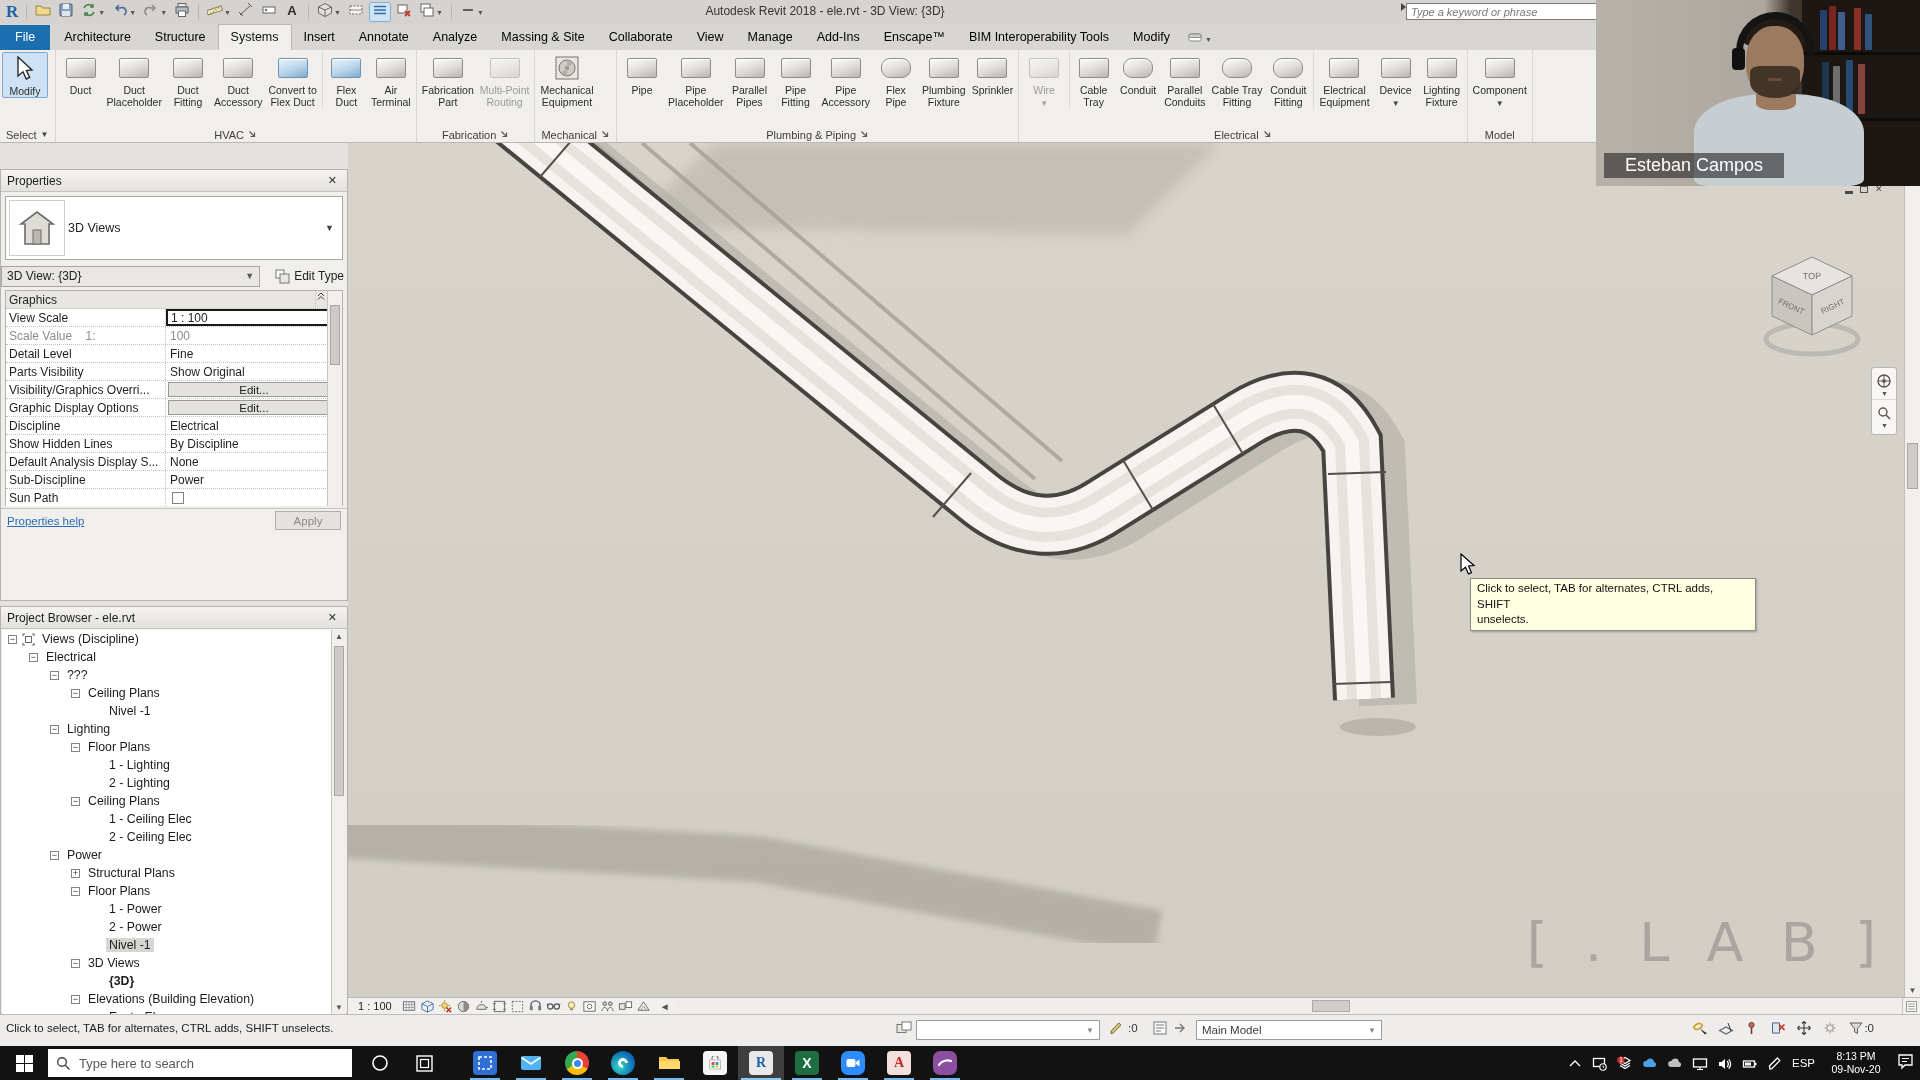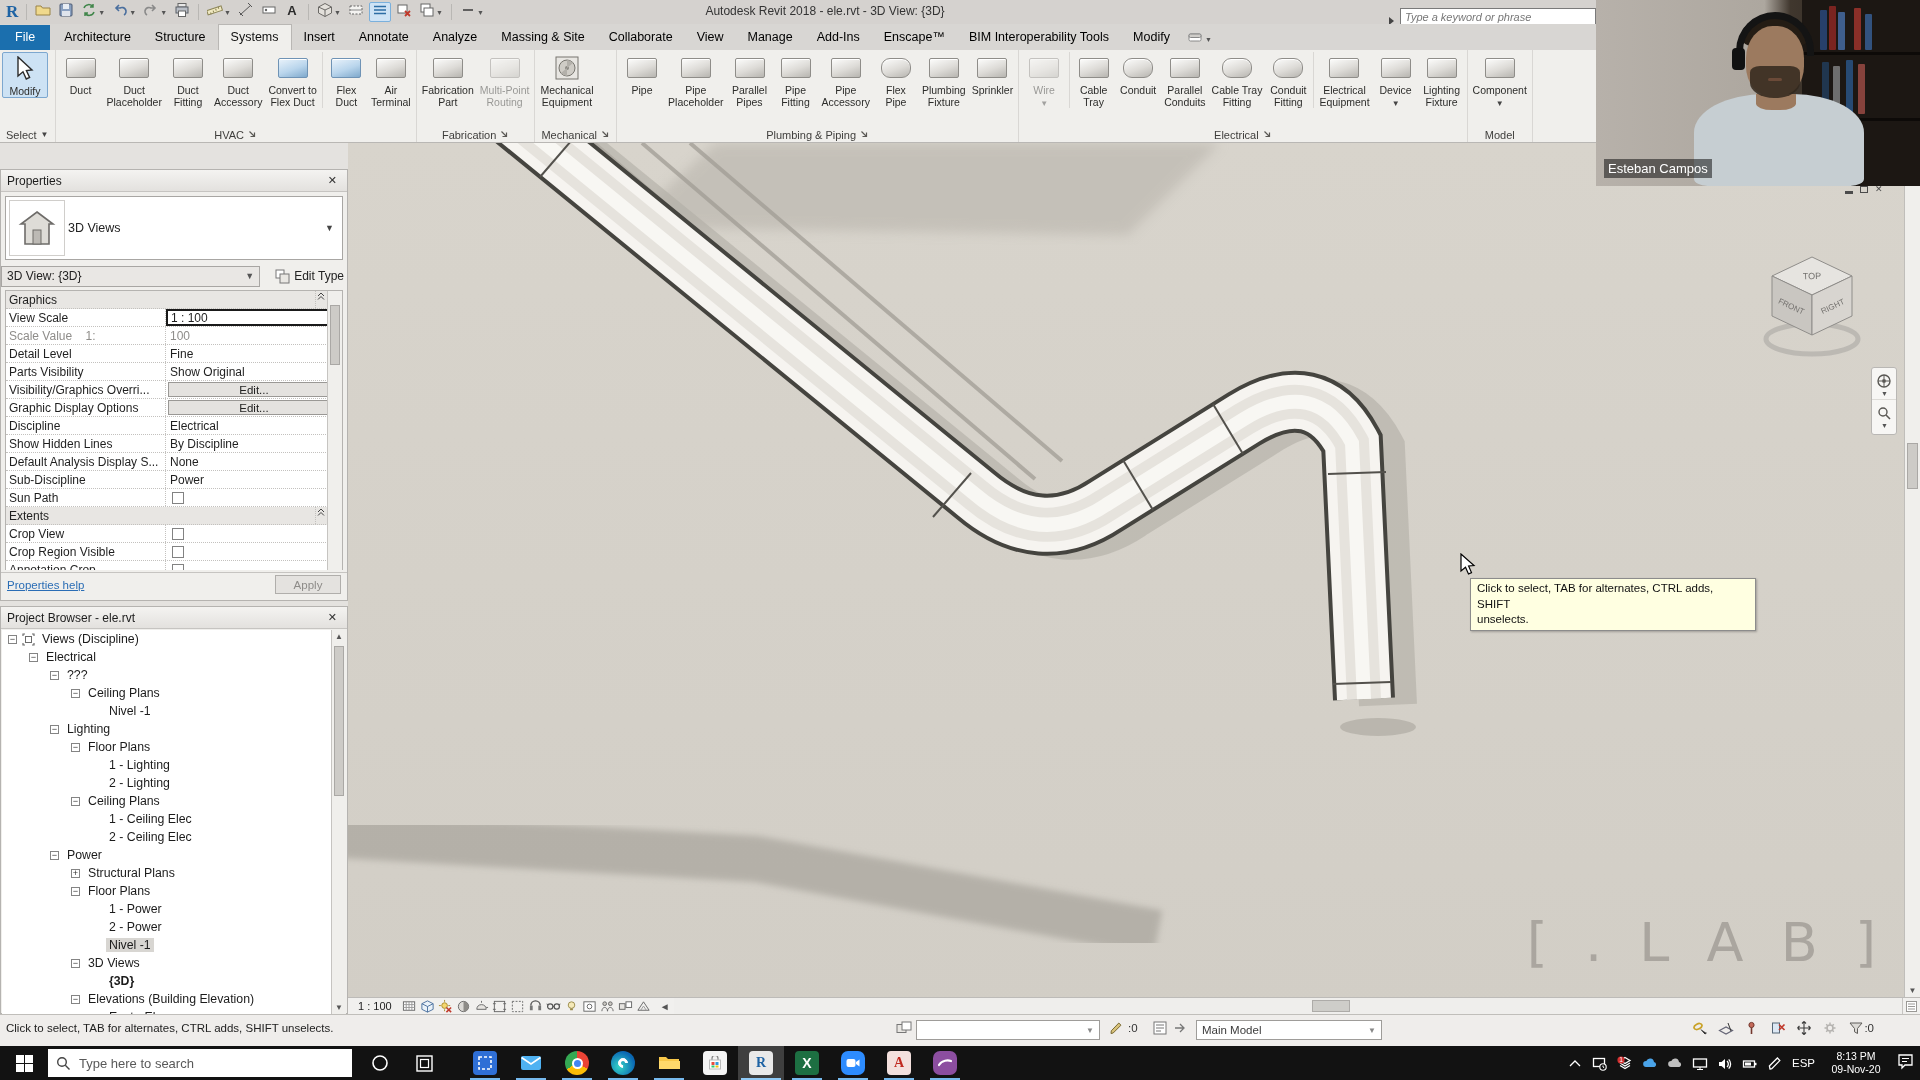--- a/index.html
+++ b/index.html
@@ -8,21 +8,21 @@
 
 
 #titlebar{position:absolute;left:0;top:0;width:1920px;height:24px;background:#d5d2cf}
 #qat{position:absolute;left:4px;top:2px;display:flex;align-items:center;gap:3px;height:20px}
 .qbtn{display:flex;align-items:center;padding:1px 2px;border-radius:2px;height:20px}
 .qbtn.selected{background:#cfe3f5;border:1px solid #7ab0dc}
 .qsep{width:1px;height:16px;background:#b9b7b4;margin:0 3px}
 .qdd{font-size:7px;color:#555;margin-left:1px}
 #rlogo{width:22px;height:18px;color:#1e63a4;font-weight:bold;font-size:17px;line-height:18px;text-align:center;font-family:"Liberation Serif",serif}
 #apptitle{position:absolute;left:825px;top:4px;transform:translateX(-50%);font-size:12px;color:#333;white-space:nowrap}
-#helpbar{position:absolute;right:300px;top:3px;display:flex;align-items:flex-end;gap:6px}
+#helpbar{position:absolute;right:300px;top:3px;display:flex;align-items:flex-start;gap:0}
 #searchbox{width:196px;height:17px;border:1px solid #7a7a7a;background:#fff;font-size:11px;font-style:italic;color:#666;padding:0 4px;outline:none}
 #searchbox::placeholder{color:#777;font-style:italic}
 .collapse-arrow{width:0;height:0;border-left:5px solid #444;border-top:4px solid transparent;border-bottom:4px solid transparent}
 
 
 #tabbar{position:absolute;left:0;top:24px;width:1920px;height:26px;background:#d8d6d3;display:flex;align-items:flex-end}
 .tab{font-size:12.5px;color:#000000;padding:5px 12px 6px;white-space:nowrap}
 .tab.file{background:#1b6fae;color:#fff;padding:5px 15px 6px;margin-right:2px}
 .tab.active{background:#f0efec;border:1px solid #b9b7b4;border-bottom:none;color:#111}
 #ribbon-toggle{font-size:9px;color:#555;padding:5px 6px;display:flex;gap:2px;align-items:center}
@@ -51,21 +51,21 @@
 .palette-title .x{margin-left:auto;font-size:11px;color:#333;padding:0 4px}
 #properties{top:26px;height:432px}
 #typesel{margin:4px;height:64px;background:#fff;border:1px solid #a8a6a3;display:flex;align-items:center}
 #typesel .ticon{width:56px;height:56px;margin:3px;border:1px solid #d0cecb;display:flex;align-items:center;justify-content:center}
 #typesel .tlabel{font-size:12.5px;color:#222}
 #typesel .chev{margin-left:auto;margin-right:8px;font-size:9px;color:#444}
 #instrow{display:flex;align-items:center;gap:12px;padding:0 0;height:24px}
 #instsel{flex:1;height:21px;background:#e9e7e4;border:1px solid #a8a6a3;font-size:12px;color:#222;display:flex;align-items:center;padding:0 5px}
 #instsel .chev{margin-left:auto;font-size:9px;color:#555}
 #edittype{display:flex;align-items:flex-start;gap:4px;font-size:12px;color:#222;padding:0 3px}
-#propgrid{margin:2px 4px 0;height:280px;overflow:hidden;background:#fff;border:1px solid #b5b3b0;border-bottom:none;position:relative}
+#propgrid{margin:2px 4px 0;height:216px;overflow:hidden;background:#fff;border:1px solid #b5b3b0;border-bottom:none;position:relative}
 .prow{display:flex;height:18px;border-bottom:1px dotted #c3c1be;font-size:12px;align-items:stretch}
 .prow.section{background:#e8e6e3;color:#1d1d1d}
 .prow.section .plabel{font-weight:normal;width:auto;flex:1}
 .plabel{width:160px;padding:1px 3px;color:#1f1f1f;white-space:pre;overflow:hidden;border-right:1px dotted #c3c1be;display:flex;align-items:center}
 .pval{flex:1;padding:1px 4px;display:flex;align-items:center;color:#1f1f1f}
 .pval.muted,.plabel.muted{color:#8f8d8a}
 .pval.boxed{border:2px solid #1a1a1a;padding:0 3px;margin:0}
 .pbtn{flex:1;margin:1px 2px;background:#e4e2df;border:1px solid #9a9895;font-size:11.5px;display:flex;align-items:center;justify-content:center;color:#222}
 .pcheck{width:12px;height:12px;border:1px solid #828282;background:#fff;margin-left:2px}
 .sec-car{margin-left:auto;margin-right:16px}
@@ -120,21 +120,21 @@
 .shelfline{position:absolute;left:0;width:100%;height:3px;background:#0d0a08}
 #person{position:absolute;left:88px;top:18px;width:190px;height:168px}
 #head{position:absolute;left:62px;top:8px;width:58px;height:70px;background:#9c7a5f;border-radius:46% 46% 42% 42%}
 #hair{position:absolute;left:58px;top:0px;width:66px;height:30px;background:#241c14;border-radius:50% 50% 30% 30%}
 #beard{position:absolute;left:66px;top:48px;width:50px;height:32px;background:#33281d;border-radius:20% 20% 48% 48%;opacity:.85}
 #mouth{position:absolute;left:84px;top:60px;width:14px;height:3px;background:#6b4a38;border-radius:2px}
 #headset{position:absolute;left:52px;top:-6px;width:78px;height:44px;border:7px solid #141414;border-bottom:none;border-radius:40px 40px 0 0}
 #earcup{position:absolute;left:48px;top:30px;width:13px;height:22px;background:#111;border-radius:4px}
 #shirt{position:absolute;left:10px;top:76px;width:170px;height:92px;background:#c6ced2;border-radius:42% 42% 8% 8%}
 #collar{position:absolute;left:72px;top:76px;width:40px;height:16px;background:#9c7a5f;border-radius:0 0 40% 40%}
-#namechip{position:absolute;left:8px;bottom:8px;background:rgba(20,20,20,.55);color:#fff;font-size:13px;padding:2px 4px;z-index:5}
+#namechip{position:absolute;left:8px;bottom:8px;background:rgba(20,20,20,.55);color:#fff;font-size:18px;padding:2px 21px;z-index:5}
 
 
 #statusbar{position:absolute;left:0;top:1014px;width:1920px;height:32px;background:#efedeb;border-top:1px solid #c0beba}
 #hint{position:absolute;left:6px;top:7px;font-size:11.5px;color:#222;white-space:nowrap}
 .sb-abs{position:absolute;top:5px;display:flex;align-items:center;gap:4px}
 .sb-dd{height:20px;background:#fff;border:1px solid #9e9c99;display:flex;align-items:center;font-size:11.5px;color:#3c3c3c;padding:0 5px}
 .sb-dd .chev{margin-left:auto;font-size:8px;color:#888}
 .sb-ic{display:flex;align-items:center;justify-content:center}
 #sb-right{position:absolute;right:46px;top:5px;display:flex;align-items:center;gap:10px}
 .sb-count{font-size:11.5px;color:#333}

